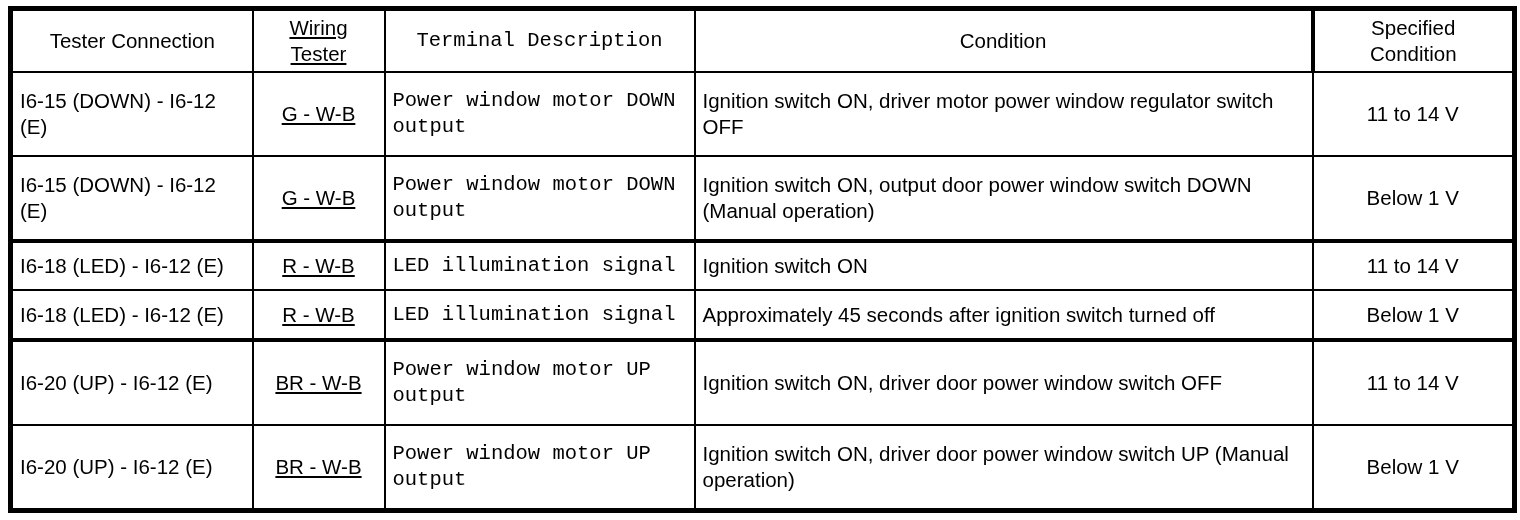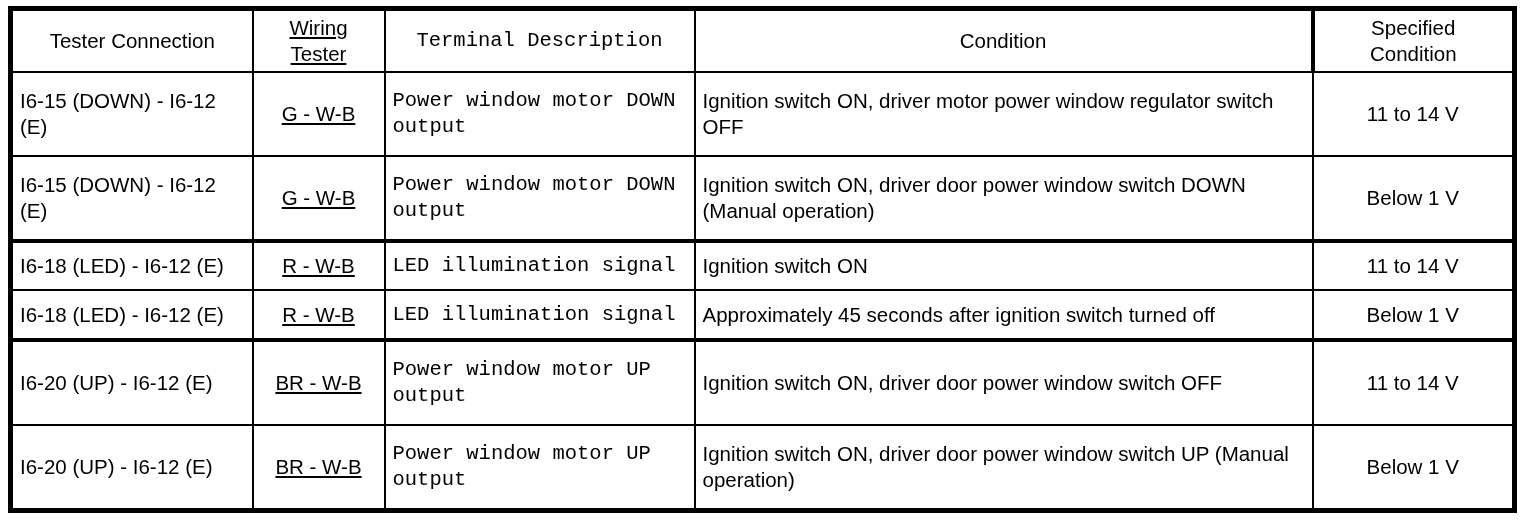--- a/index.html
+++ b/index.html
@@ -110,21 +110,21 @@
         <td class="col-tester">I6-15 (DOWN) - I6-12 (E)</td>
         <td class="col-wiring">G - W-B</td>
         <td class="col-terminal">Power window motor DOWN output</td>
         <td class="col-cond">Ignition switch ON, driver motor power window regulator switch OFF</td>
         <td class="col-spec">11 to 14 V</td>
       </tr>
       <tr class="group-end">
         <td class="col-tester">I6-15 (DOWN) - I6-12 (E)</td>
         <td class="col-wiring">G - W-B</td>
         <td class="col-terminal">Power window motor DOWN output</td>
-        <td class="col-cond">Ignition switch ON, driver door power window switch DOWN (Manual operation)</td>
+        <td class="col-cond">Ignition switch ON, output door power window switch DOWN (Manual operation)</td>
         <td class="col-spec">Below 1 V</td>
       </tr>
       <tr>
         <td class="col-tester">I6-18 (LED) - I6-12 (E)</td>
         <td class="col-wiring">R - W-B</td>
         <td class="col-terminal">LED illumination signal</td>
         <td class="col-cond">Ignition switch ON</td>
         <td class="col-spec">11 to 14 V</td>
       </tr>
       <tr class="group-end">

